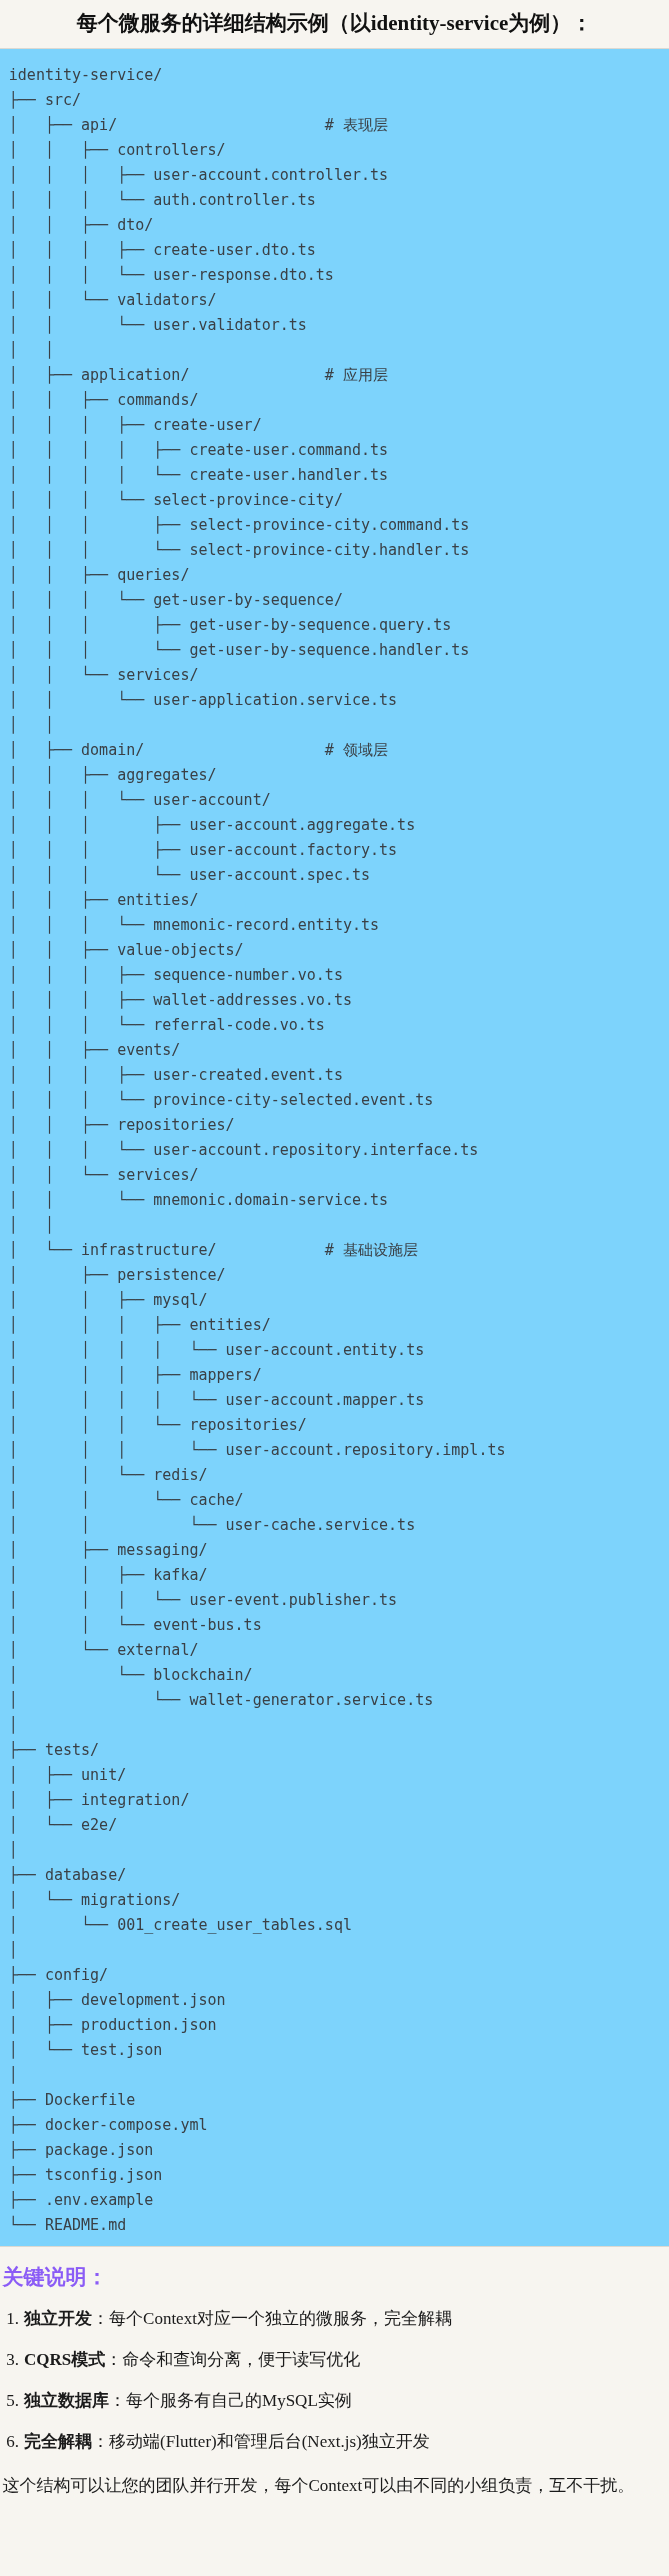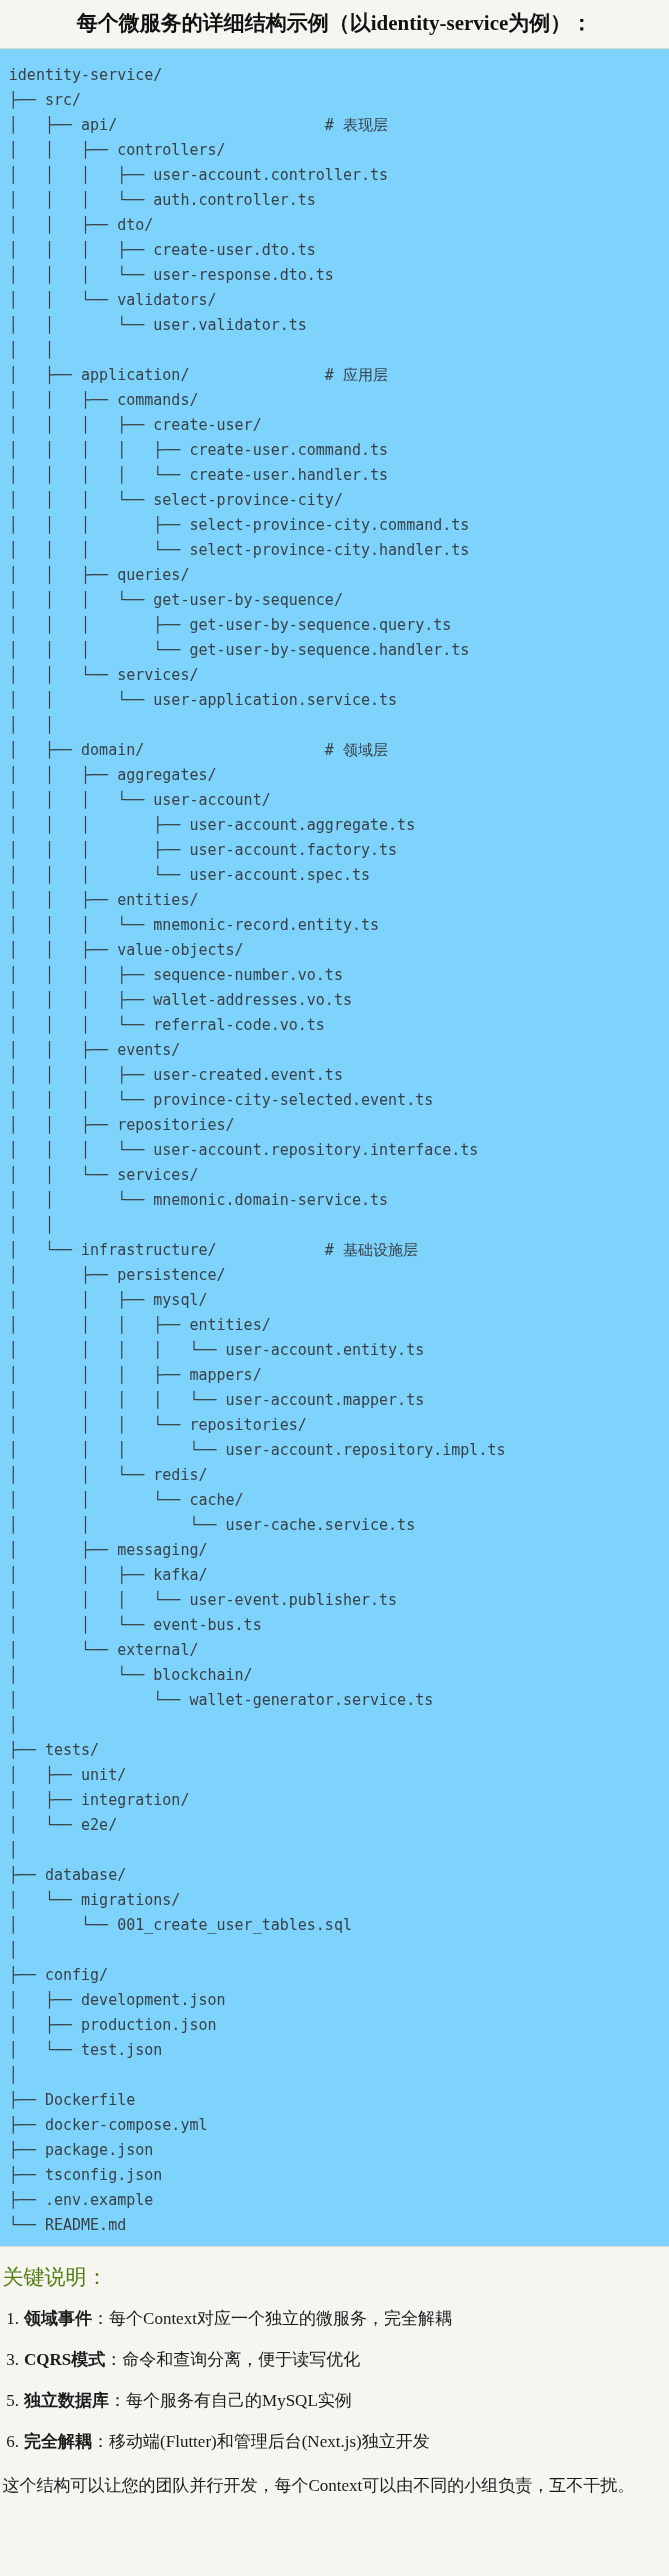--- a/index.html
+++ b/index.html
@@ -32,22 +32,22 @@
     color: #3a4046;
     white-space: pre;
   }
   .notes {
     padding: 0 7.5px 12.5px 2.5px;
   }
   .notes-heading {
     margin: 16.3px 0 13.8px 0;
     font-size: 21px;
     line-height: 29px;
-    font-weight: normal;
-    color: #4d7c0f;
+    font-weight: bold;
+    color: #8b5cf6;
   }
   .note {
     font-size: 17px;
     line-height: 26px;
     margin: 0 0 15px 3.8px;
   }
   .note-num { margin-right: 5px; }
   .note-label { font-weight: bold; }
   .note-sep { font-weight: normal; }
   .closing {
@@ -149,21 +149,21 @@
 ├── docker-compose.yml
 ├── package.json
 ├── tsconfig.json
 ├── .env.example
 └── README.md</pre>
   </div>
 
   <div class="notes">
     <h2 class="notes-heading">关键说明：</h2>
 
-    <div class="note"><span class="note-num">1.</span><span class="note-label">领域事件</span><span class="note-sep">：</span><span class="note-text">每个Context对应一个独立的微服务，完全解耦</span></div>
+    <div class="note"><span class="note-num">1.</span><span class="note-label">独立开发</span><span class="note-sep">：</span><span class="note-text">每个Context对应一个独立的微服务，完全解耦</span></div>
 
 
     <div class="note"><span class="note-num">3.</span><span class="note-label">CQRS模式</span><span class="note-sep">：</span><span class="note-text">命令和查询分离，便于读写优化</span></div>
 
 
     <div class="note"><span class="note-num">5.</span><span class="note-label">独立数据库</span><span class="note-sep">：</span><span class="note-text">每个服务有自己的MySQL实例</span></div>
 
     <div class="note"><span class="note-num">6.</span><span class="note-label">完全解耦</span><span class="note-sep">：</span><span class="note-text">移动端(Flutter)和管理后台(Next.js)独立开发</span></div>
 
     <p class="closing">这个结构可以让您的团队并行开发，每个Context可以由不同的小组负责，互不干扰。</p>

